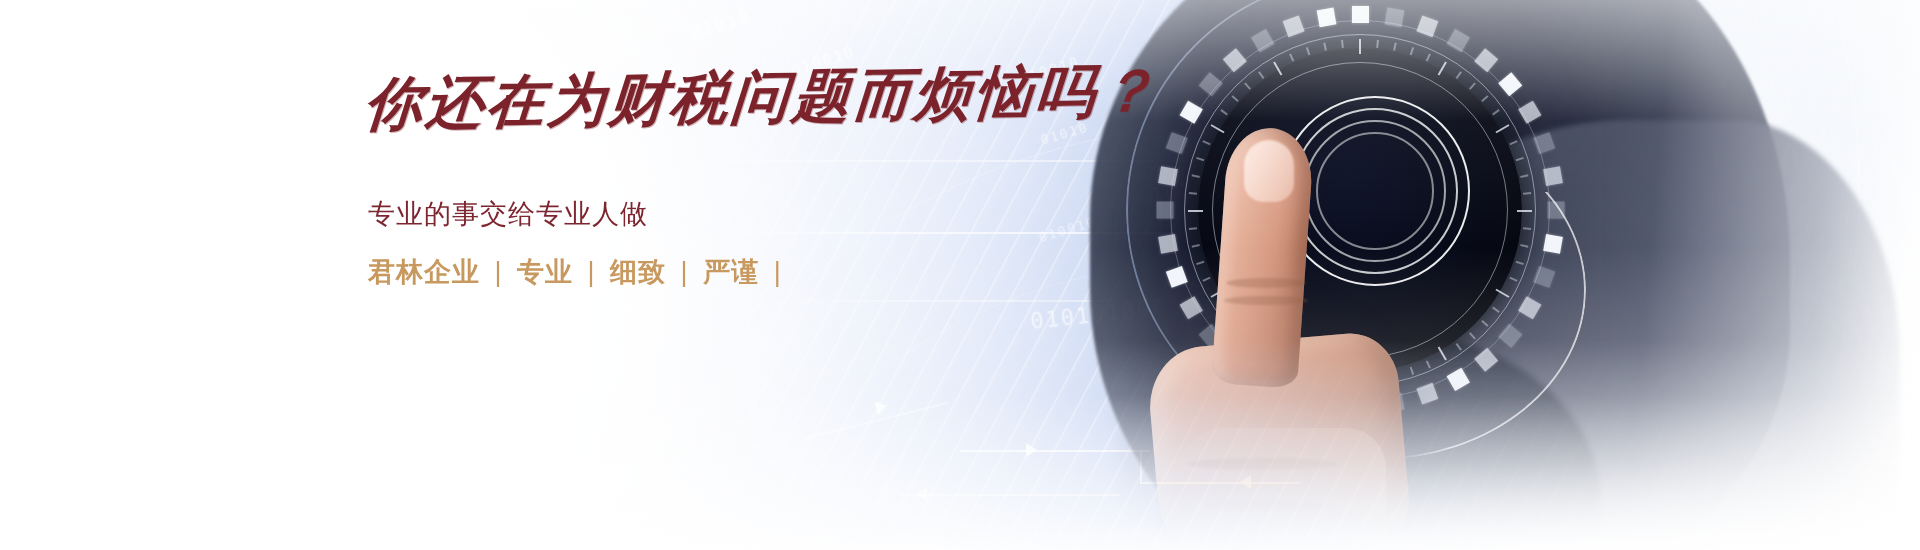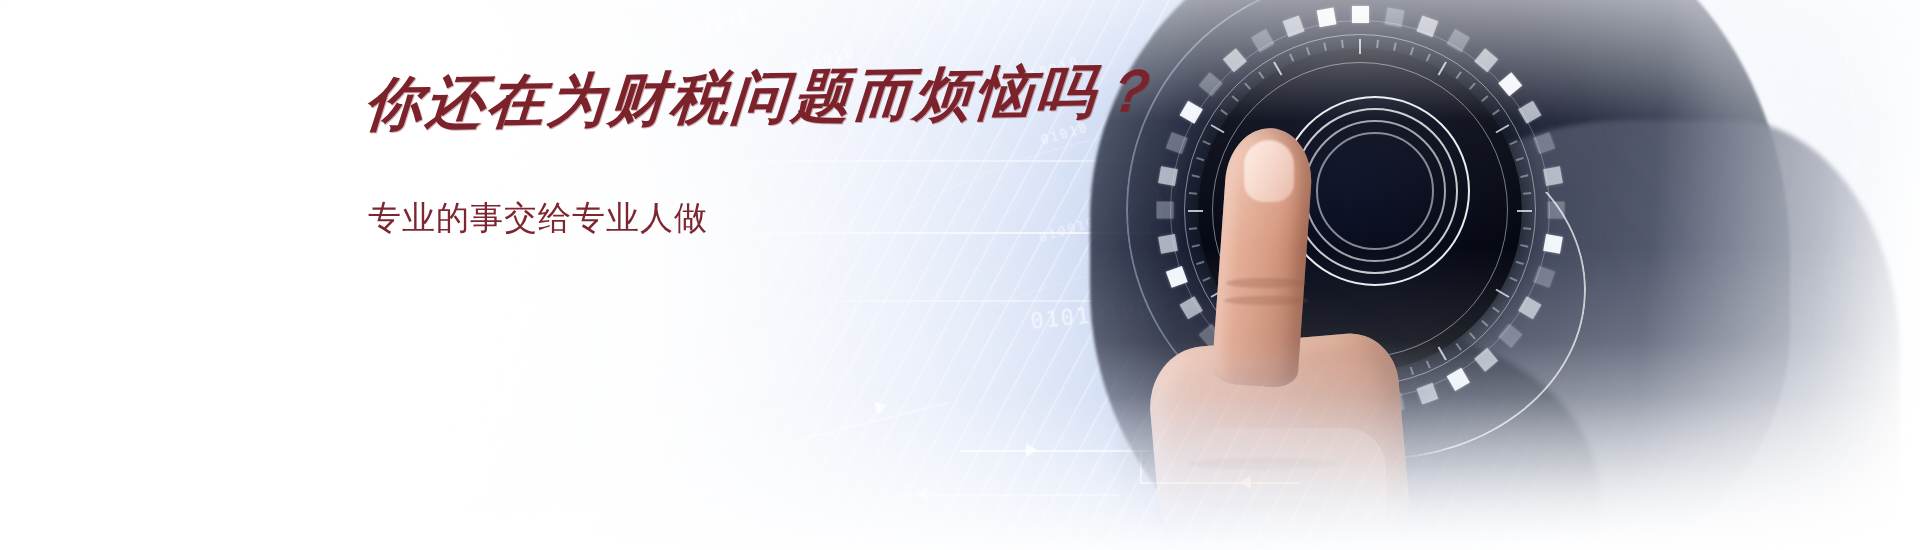--- a/index.html
+++ b/index.html
@@ -258,21 +258,21 @@
     color:#7b222b;
     letter-spacing:3px;
     white-space:nowrap;
     transform:skewX(-5deg) rotate(-1deg);
     text-shadow:1px 1px 0 rgba(123,34,43,.35);
   }
 
   .subhead{
     position:absolute; left:3px; top:196px;
     font-family:"Liberation Sans", sans-serif;
-    font-size:33px;
+    font-size:27px;
     font-weight:400;
     color:#7d2630;
     letter-spacing:1px;
     white-space:nowrap;
   }
 
   .keywords{
     position:absolute; left:3px; top:254px;
     font-family:"Liberation Sans", sans-serif;
     font-size:27px;
@@ -474,16 +474,26 @@
   </div>
 
   <div class="bg-veil"></div>
 
   <div class="content">
 
     <h1 class="headline">你还在为财税问题而烦恼吗？</h1>
 
     <div class="subhead">专业的事交给专业人做</div>
 
+    <div class="keywords">
+      <span>君林企业</span>
+      <span class="sep">|</span>
+      <span>专业</span>
+      <span class="sep">|</span>
+      <span>细致</span>
+      <span class="sep">|</span>
+      <span>严谨</span>
+      <span class="sep">|</span>
+    </div>
 
 
   </div>
 </div>
 
 </body></html>

